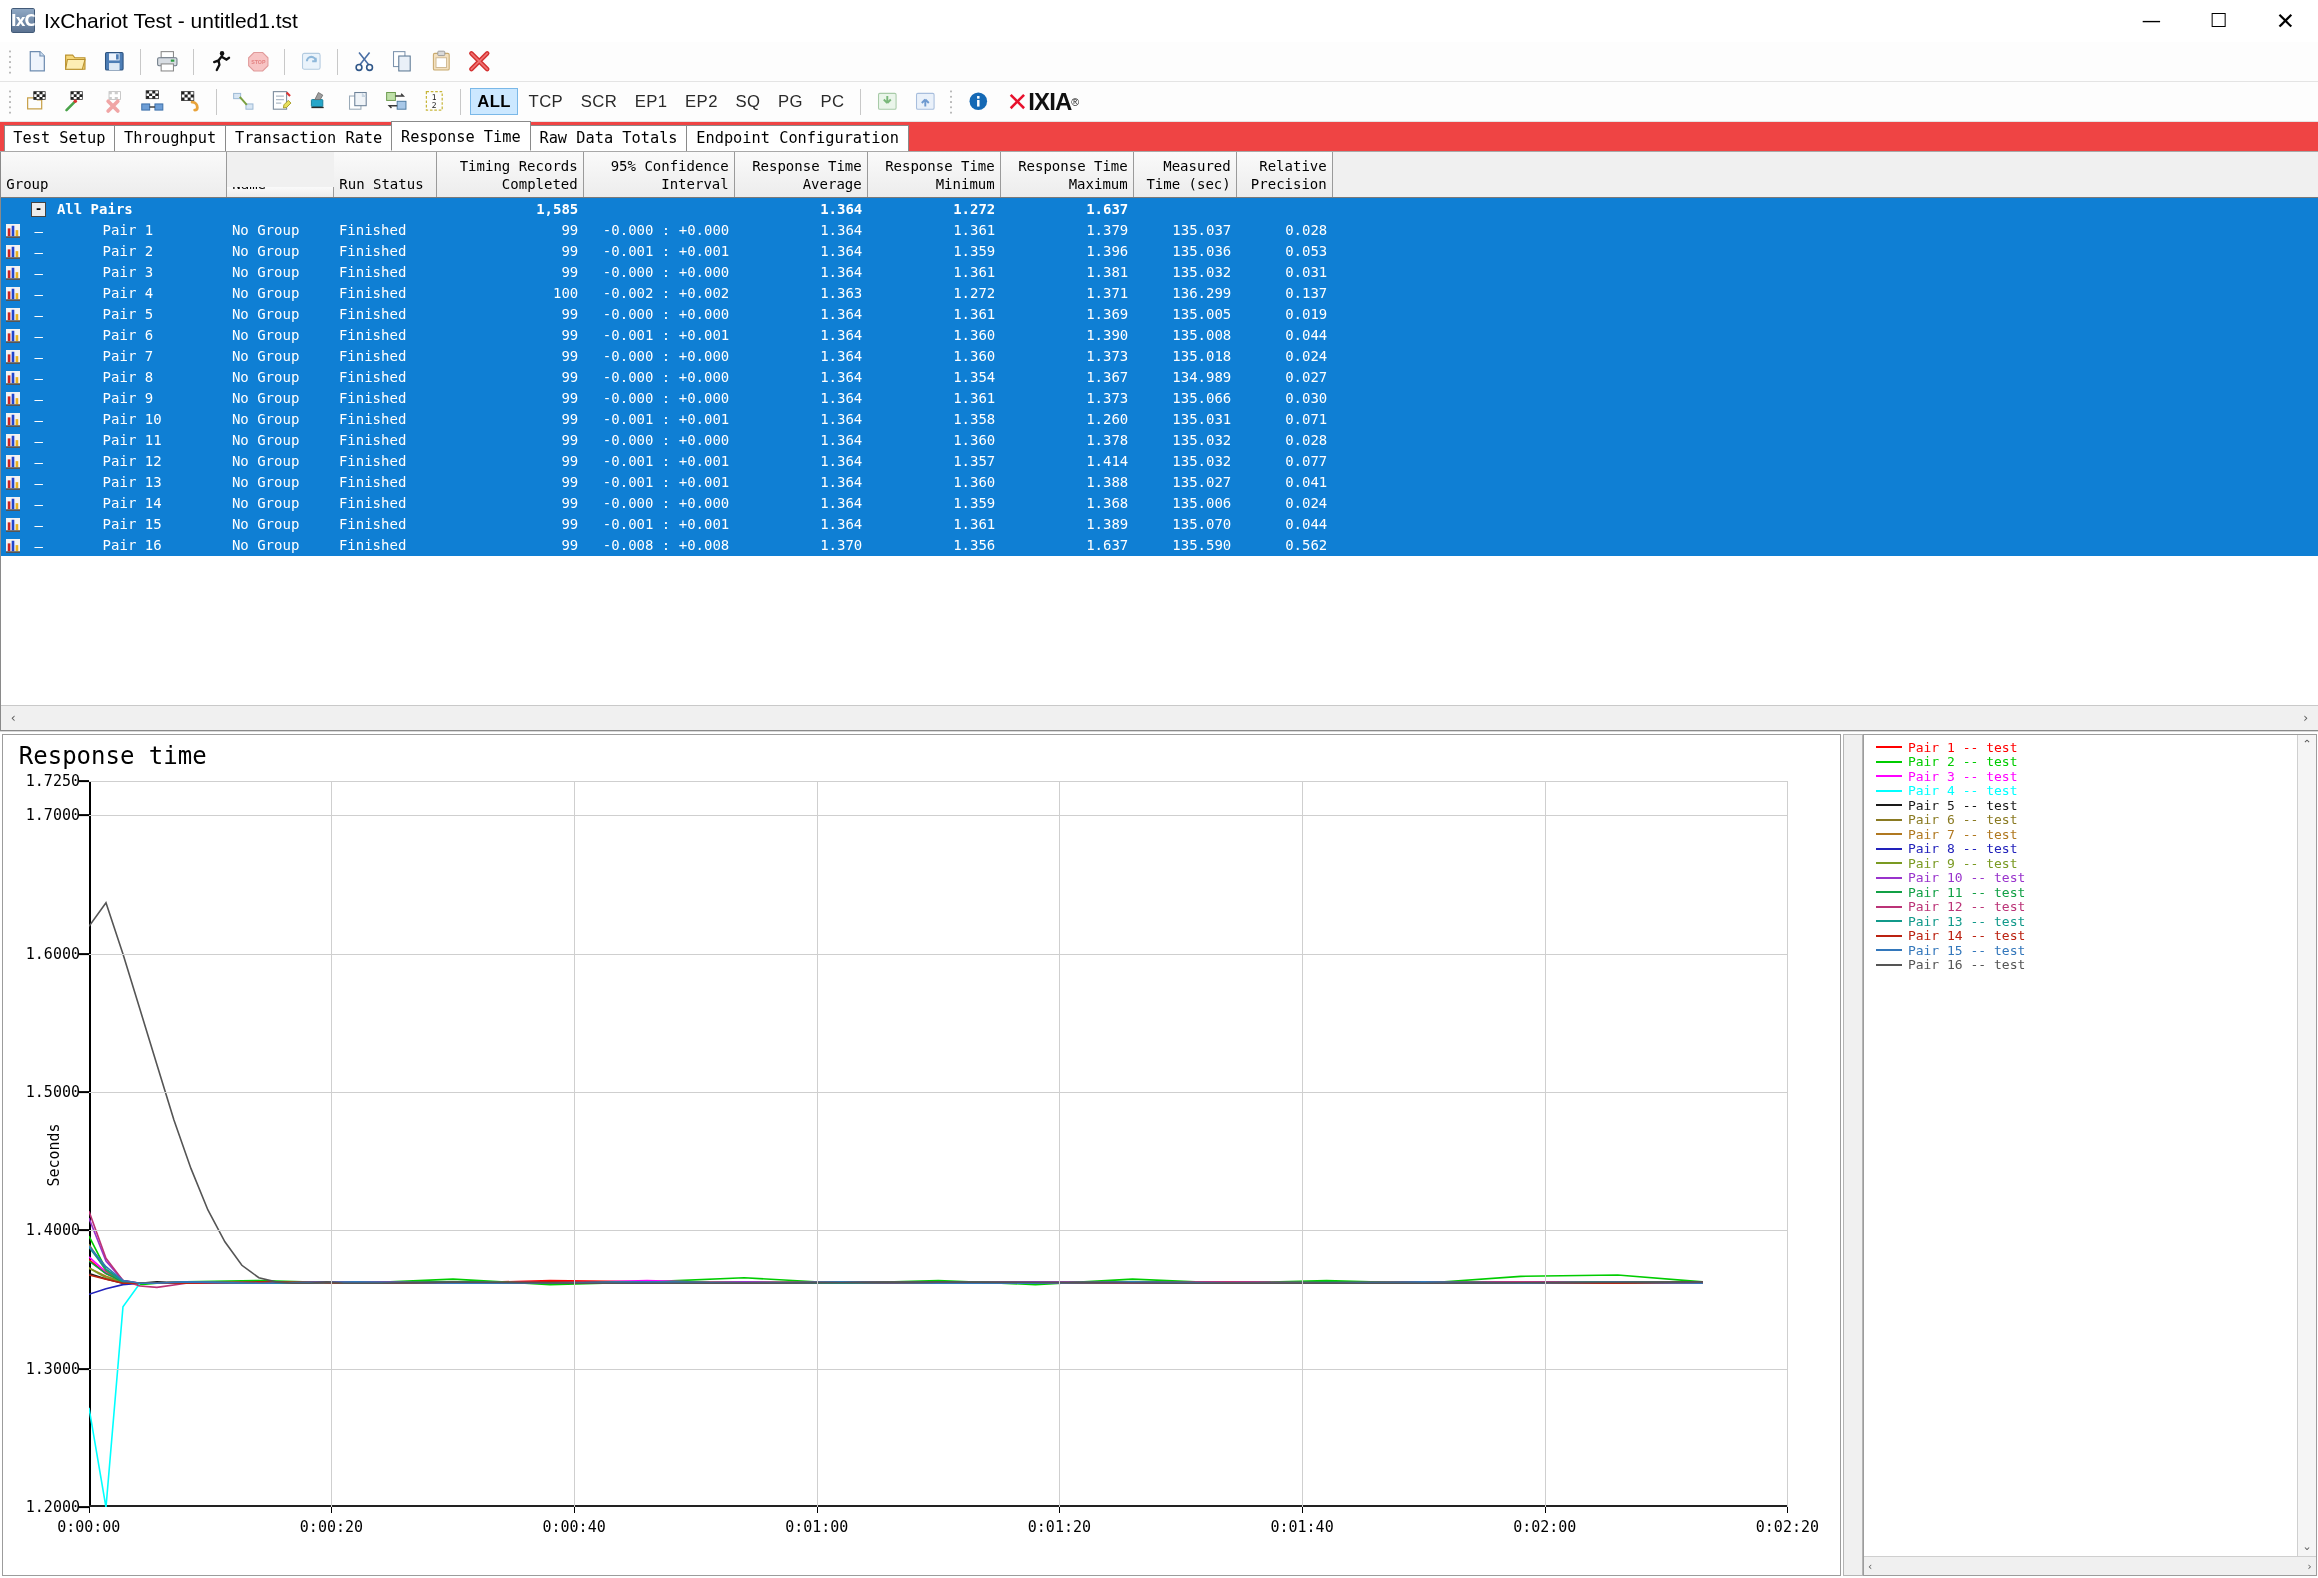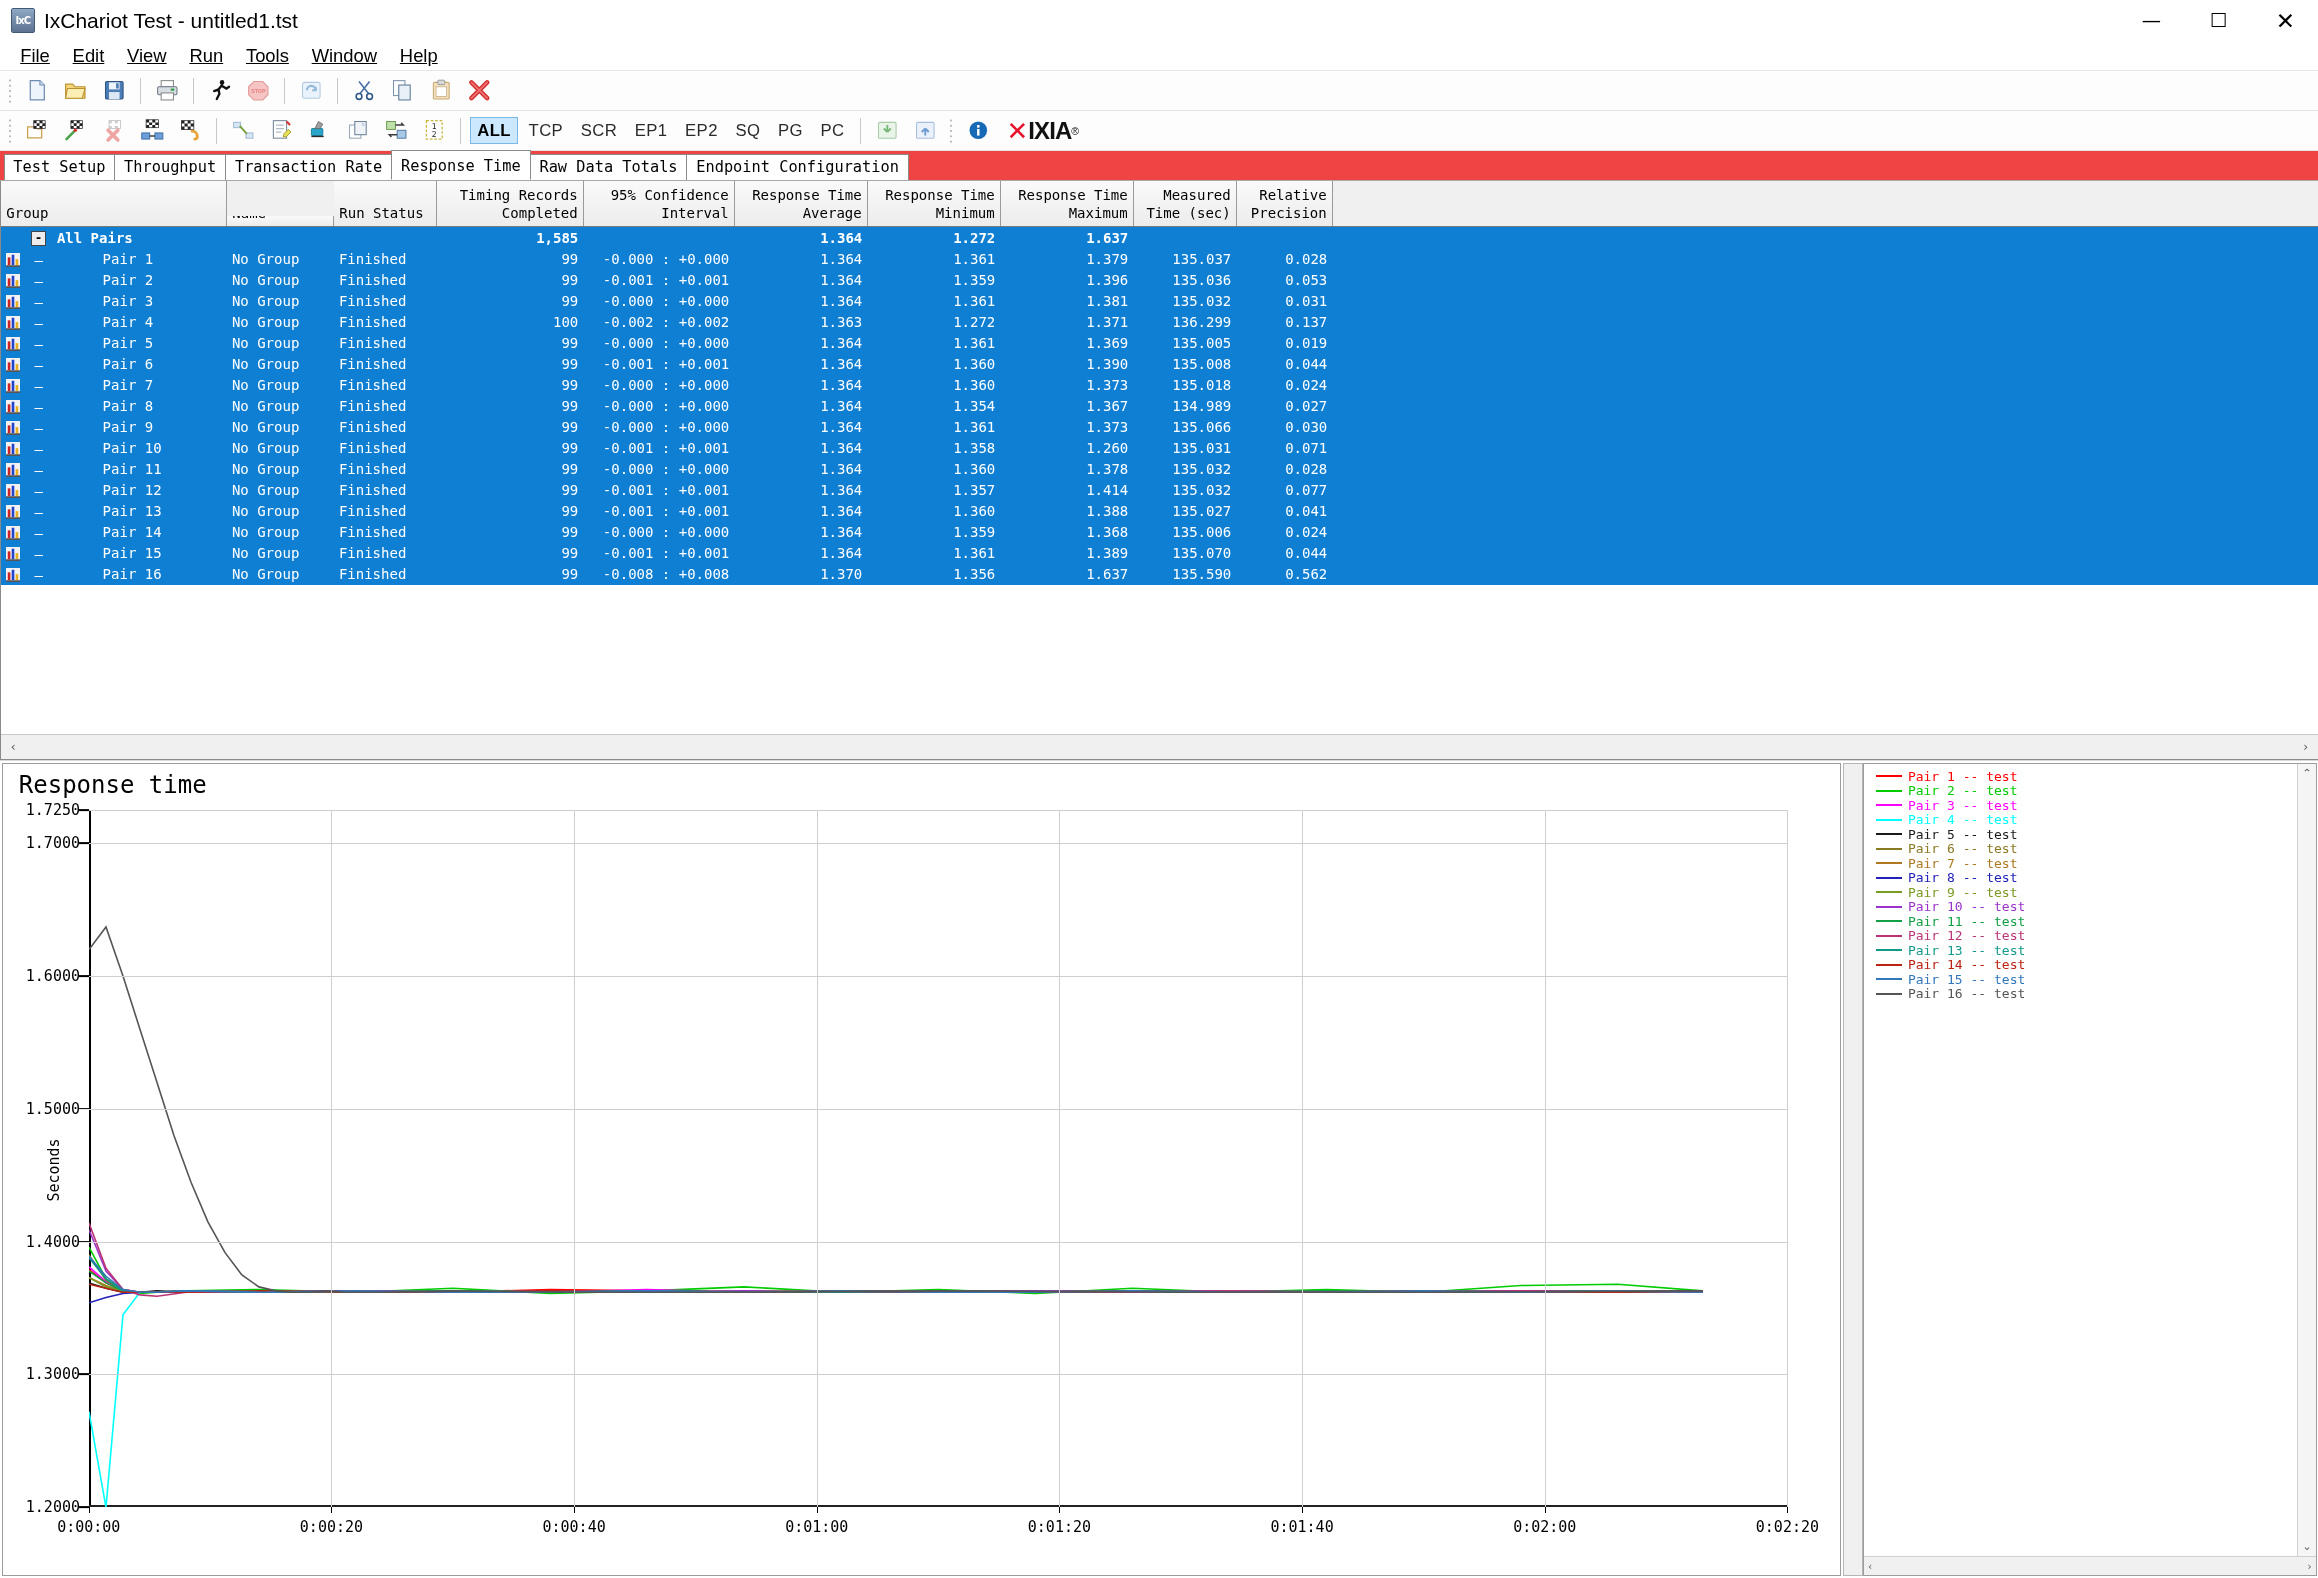--- a/index.html
+++ b/index.html
@@ -16,21 +16,21 @@
   
   .titlebar {
     height:42px; display:flex; align-items:center;
     background:#ffffff; border-bottom:0.9px solid #ffffff;
     flex:0 0 42px;
   }
   .title-icon {
     width:24.6px; height:24.6px; margin-left:10.5px; margin-right:8.8px;
     background:linear-gradient(#8fa8c4,#5b7291);
     border:0.9px solid #425a78; border-radius:1.8px;
-    color:#fff; font-size:10px; font-weight:bold;
+    color:#fff; font-size:15px; font-weight:bold;
     display:flex; align-items:center; justify-content:center;
     font-family:"DejaVu Sans", sans-serif; letter-spacing:-0.9px;
   }
   .title-text { font-size:21px; color:#000; font-family:"Liberation Sans",sans-serif; }
   .title-spacer { flex:1; }
   .winbtn {
     width:67px; height:42px; display:flex; align-items:center; justify-content:center;
     font-size:19.3px; color:#000; font-family:"DejaVu Sans",sans-serif;
   }
   .winbtn.close { font-size:23px; }
@@ -170,29 +170,20 @@
 
   <div class="titlebar">
     <div class="title-icon">IxC</div>
     <div class="title-text">IxChariot Test - untitled1.tst</div>
     <div class="title-spacer"></div>
     <div class="winbtn">—</div>
     <div class="winbtn">☐</div>
     <div class="winbtn close">✕</div>
   </div>
 
-  <div class="menubar">
-    <div class="menuitem"><u>File</u></div>
-    <div class="menuitem"><u>Edit</u></div>
-    <div class="menuitem"><u>View</u></div>
-    <div class="menuitem"><u>Run</u></div>
-    <div class="menuitem"><u>Tools</u></div>
-    <div class="menuitem"><u>Window</u></div>
-    <div class="menuitem"><u>Help</u></div>
-  </div>
 
   <div class="toolbar">
     <div class="grip"></div>
 
     <div class="tbtn">
       <svg width="24.6" height="24.6" viewBox="0 0 28 28">
           <path d="M6 3h11l5 5v17H6z" fill="#eef4fc" stroke="#6e8cb0" stroke-width="1.4"></path>
           <path d="M17 3v5h5" fill="#cfe0f2" stroke="#6e8cb0" stroke-width="1.2"></path>
         </svg>
     </div>

